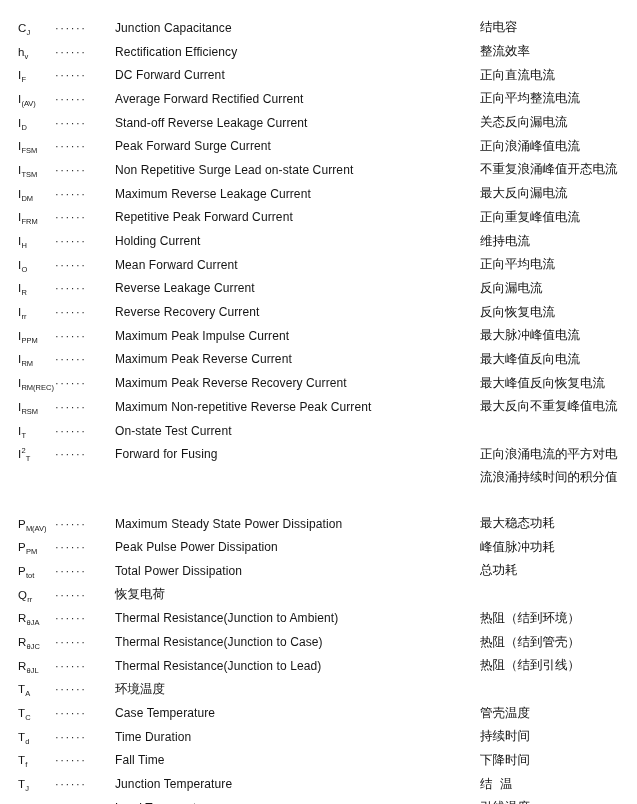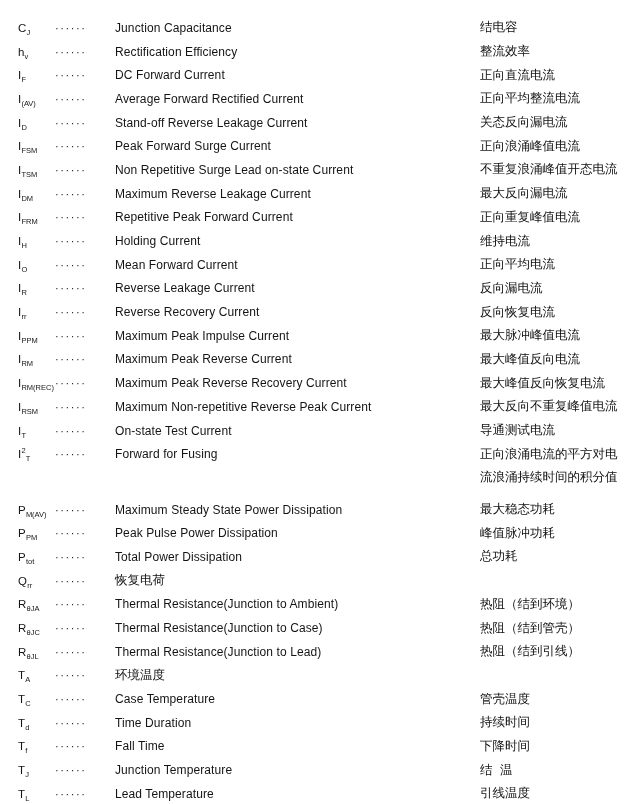--- a/index.html
+++ b/index.html
@@ -19,21 +19,21 @@
     padding-top: 16px;
   }
   .row {
     display: grid;
     grid-template-columns: 37px 60px 365px 1fr;
     align-items: center;
     height: 23.7px;
     padding-left: 18px;
     box-sizing: border-box;
   }
-  .row.gap-before { margin-top: 8px; }
+  .row.gap-before { margin-top: 22px; }
   .sym {
     font-size: 11.5px;
     white-space: nowrap;
     color: #141414;
     letter-spacing: 0.2px;
   }
   .sym .sym-sup {
     font-size: 7.5px;
     vertical-align: super;
     line-height: 0;
@@ -185,21 +185,20 @@
     <span class="sym"><span class="sym-base">I</span><sup class="sym-sup"></sup><sub class="sym-sub">RSM</sub></span>
     <span class="dots">······</span>
     <span class="en">Maximum Non-repetitive Reverse Peak Current</span>
     <span class="zh">最大反向不重复峰值电流</span>
   </div>
 
   <div class="row">
     <span class="sym"><span class="sym-base">I</span><sup class="sym-sup"></sup><sub class="sym-sub">T</sub></span>
     <span class="dots">······</span>
     <span class="en">On-state Test Current</span>
-    <span class="zh">导通测试电流</span>
   </div>
 
   <div class="row">
     <span class="sym"><span class="sym-base">I</span><sup class="sym-sup">2</sup><sub class="sym-sub">T</sub></span>
     <span class="dots">······</span>
     <span class="en">Forward for Fusing</span>
     <span class="zh">正向浪涌电流的平方对电</span>
   </div>
 
   <div class="row">

